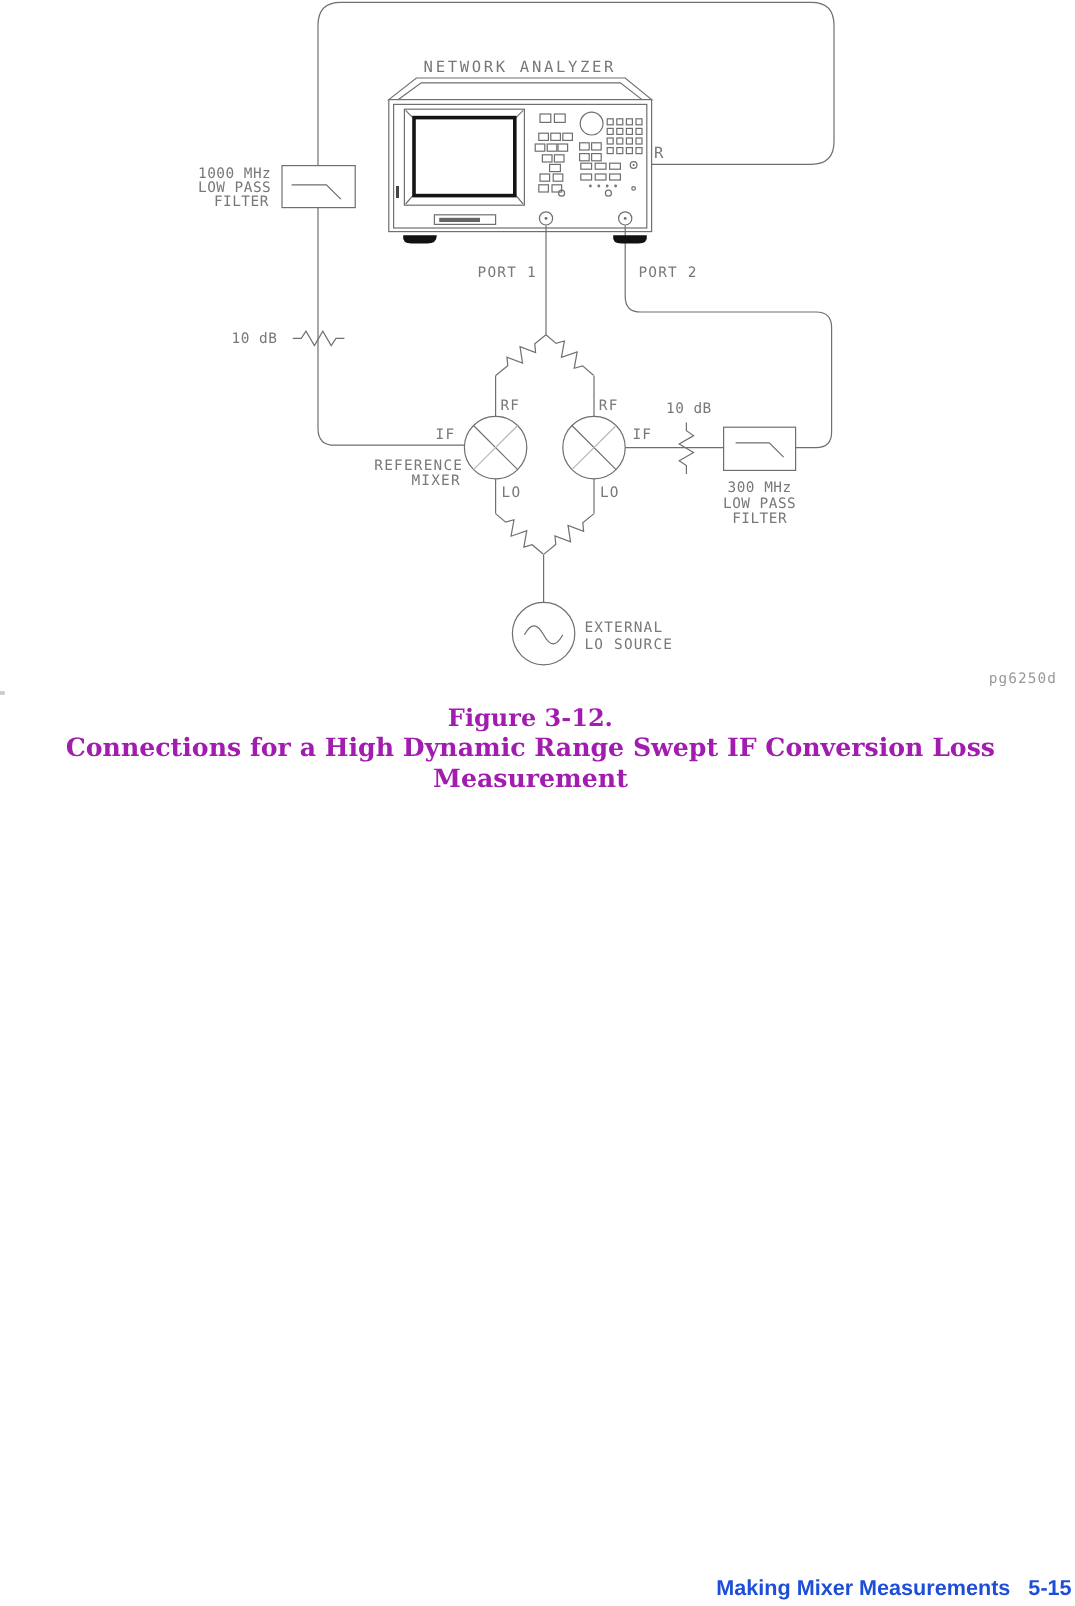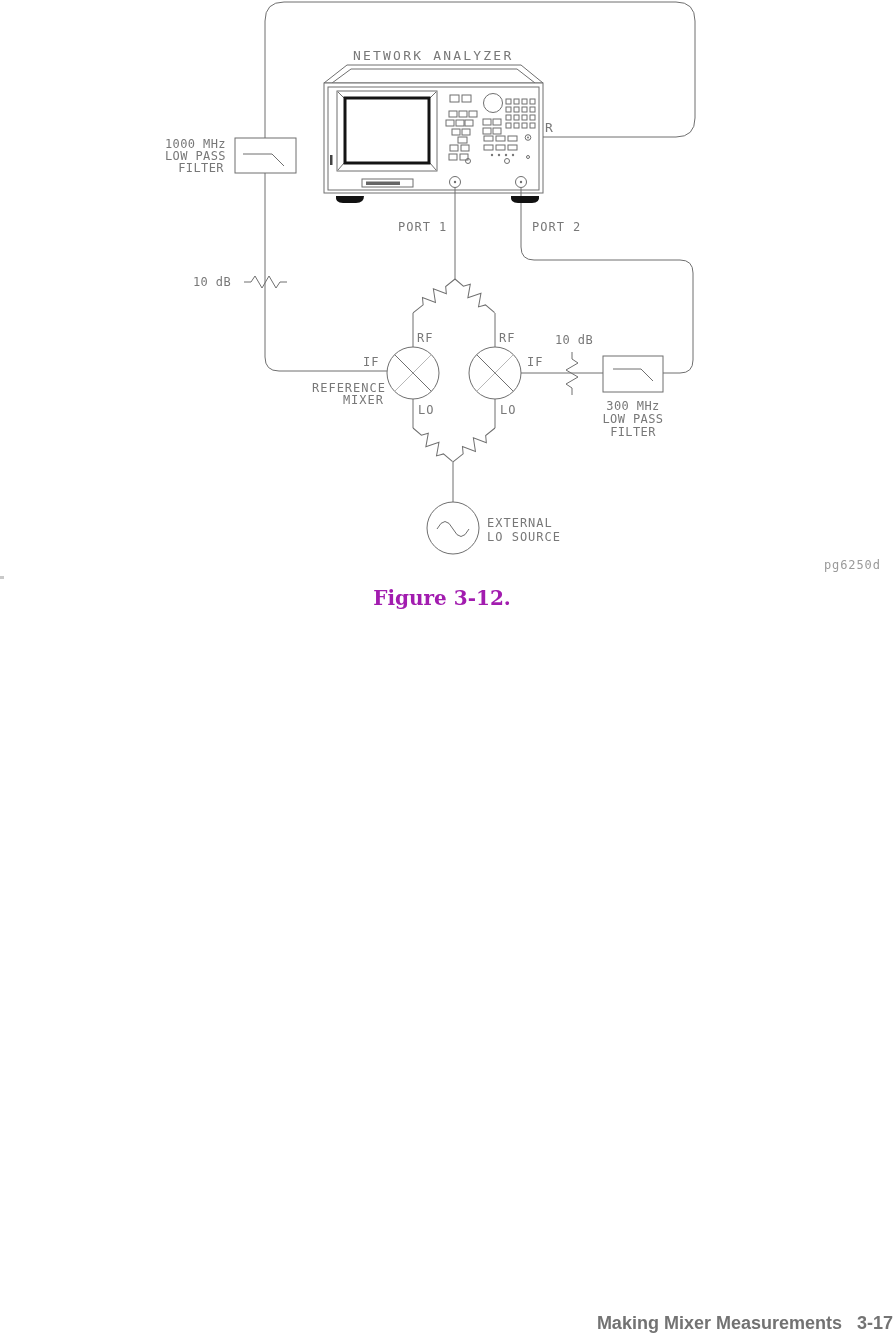--- a/index.html
+++ b/index.html
@@ -8,21 +8,21 @@
   svg text{font-family:"DejaVu Sans Mono","Liberation Mono",monospace;fill:#787878;}
   .lbl{font-size:12px;letter-spacing:1px;}
   .lbl-tight{font-size:12px;letter-spacing:0.4px;}
   .title-lbl{font-size:13px;letter-spacing:2.2px;}
   .plotid{font-size:12px;letter-spacing:0.9px;fill:#9a9a9a;}
   .caption{position:absolute;left:0;top:586px;width:884px;text-align:center;
            font-family:"DejaVu Serif","Liberation Serif",serif;font-weight:bold;color:#a21caf;}
   .caption .c1{font-size:20px;line-height:24px;}
   .caption .c2{font-size:21px;line-height:26px;}
   .footer{position:absolute;top:1313px;right:3px;display:flex;align-items:baseline;
-          font-family:"Liberation Sans","DejaVu Sans",sans-serif;font-weight:bold;color:#737373;}
+          font-family:"Liberation Sans","DejaVu Sans",sans-serif;font-weight:bold;color:#1d4ed8;}
   .footer .sec{font-size:18px;margin-right:15px;}
   .footer .pg{font-size:18px;}
   .artifact{position:absolute;left:0;top:576px;width:4px;height:3px;background:#c9c9c9;}
 </style>
 </head>
 <body>
 
 <div class="page">
 
   <svg width="896" height="590" viewBox="0 0 896 590">
@@ -218,20 +218,21 @@
       <text class="lbl" x="487" y="541">LO SOURCE</text>
     </g>
 
     <text class="plotid" x="824" y="569">pg6250d</text>
   </svg>
 
   <div class="artifact"></div>
 
   <div class="caption">
     <div class="c1">Figure 3-12.</div>
+    <div class="c2">Connections for a High Dynamic Range Swept IF Conversion Loss Measurement</div>
   </div>
 
   <div class="footer">
     <span class="sec">Making Mixer Measurements</span>
-    <span class="pg">3-17</span>
+    <span class="pg">5-15</span>
   </div>
 
 </div>
 
 </body></html>

